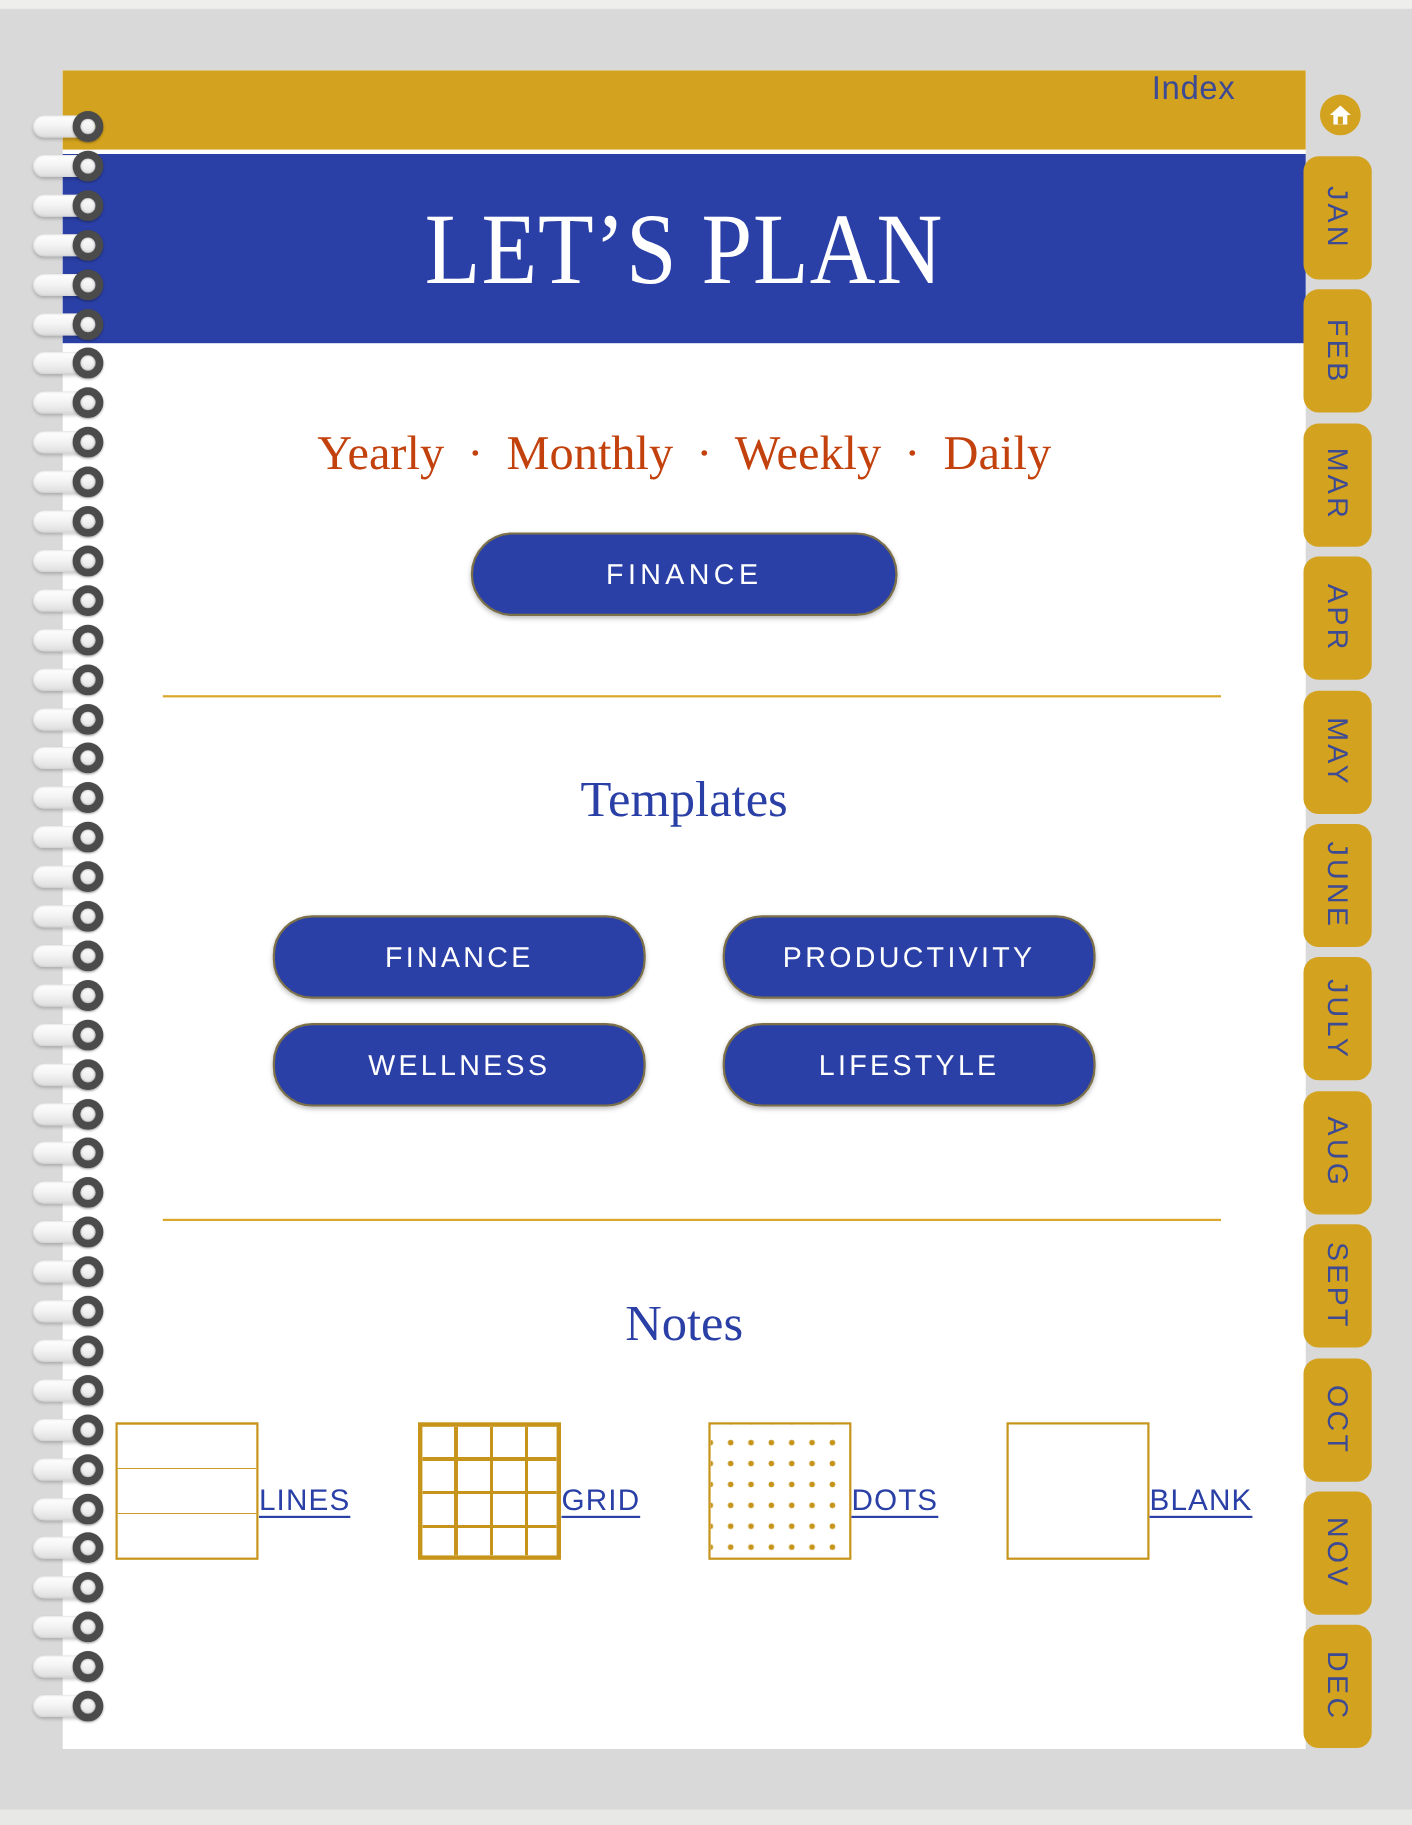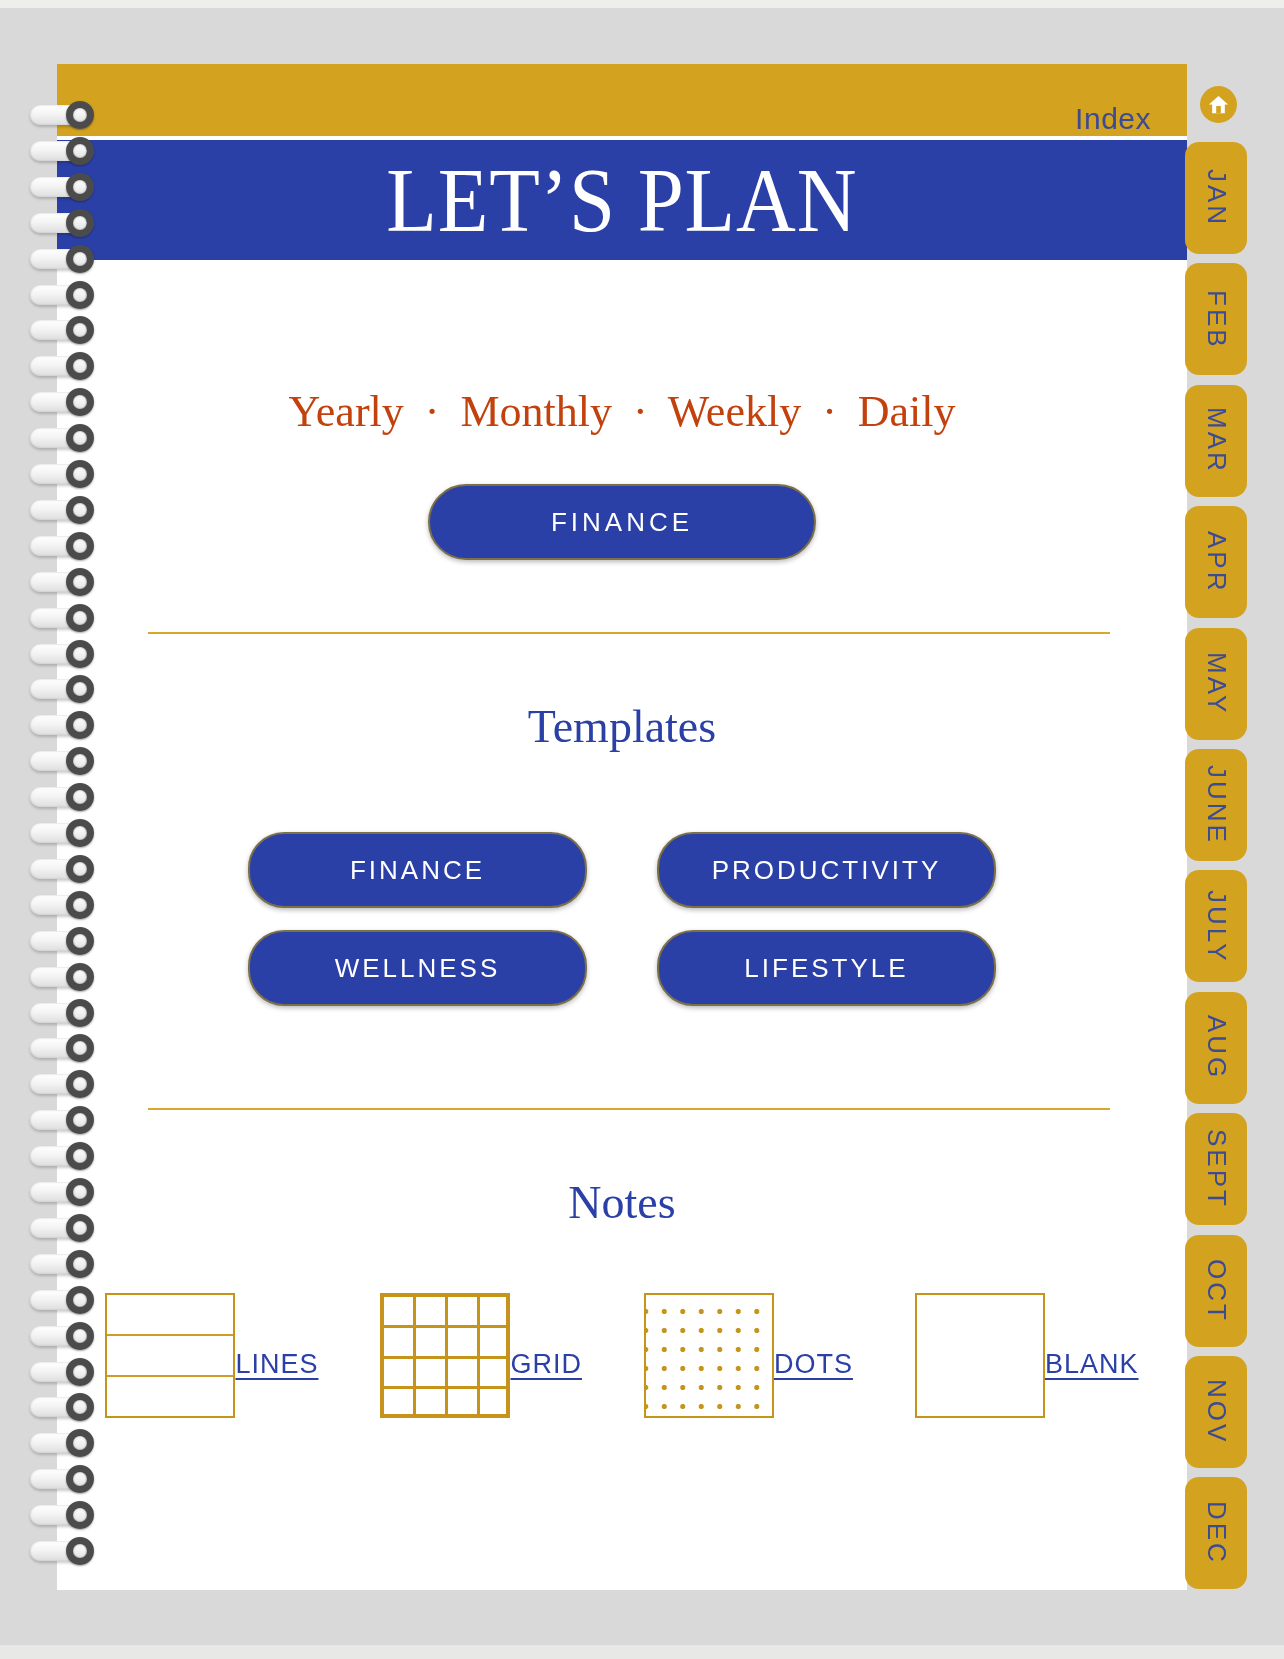--- a/index.html
+++ b/index.html
@@ -14,27 +14,27 @@
   
   .page {
     position:absolute; left:57px; top:64px; width:1130px; height:1526px;
     background:#ffffff;
   }
 
   
   .topbar {
     position:absolute; left:0; top:0; width:100%; height:72px;
     background:#d3a21e; box-sizing:border-box;
-    display:flex; align-items:flex-end; justify-content:flex-end; padding-right:36px;
+    display:flex; align-items:flex-start; justify-content:flex-end; padding-right:64px;
   }
   .index-label { font-size:30px; color:#3d4a94; letter-spacing:.5px; cursor:pointer; }
 
   
   .banner {
-    position:absolute; left:0; top:76px; width:100%; height:120px;
+    position:absolute; left:0; top:76px; width:100%; height:172px;
     background:#2b40a6; display:flex; align-items:center; justify-content:center;
   }
   .banner h1 {
     margin:0; font-family:"Liberation Serif", serif; font-weight:400;
     font-size:92px; color:#ffffff; letter-spacing:1px; transform:scaleX(.9);
   }
 
   .subtitle {
     position:absolute; left:0; top:322px; width:100%; text-align:center;
     font-family:"Liberation Serif", serif; font-size:44px; color:#c2410c;

